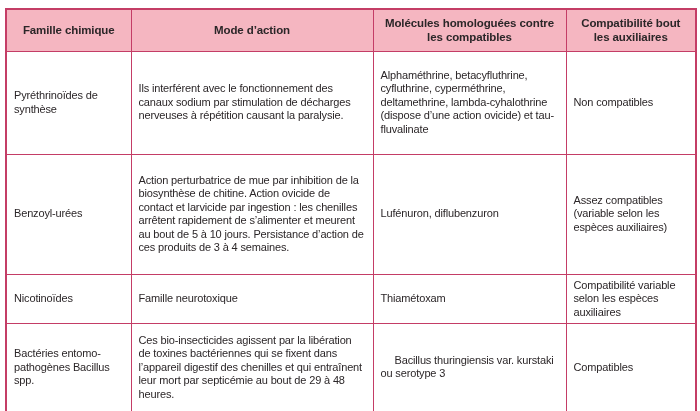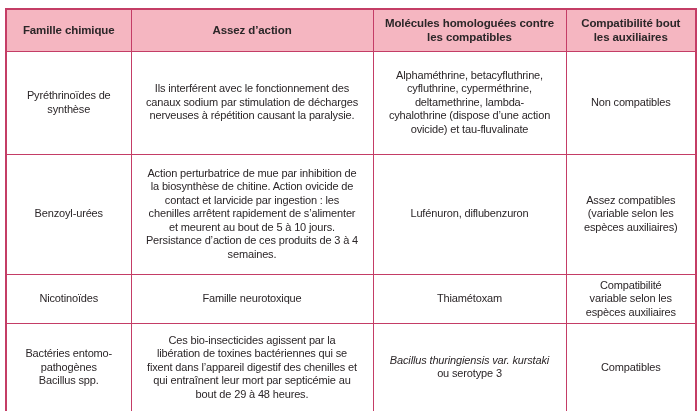--- a/index.html
+++ b/index.html
@@ -33,46 +33,46 @@
     text-align:center;
     vertical-align:middle;
     padding:3px 6px;
     line-height:14px;
   }
   td{
     background:#ffffff;
     font-size:11px;
     letter-spacing:-0.15px;
     vertical-align:middle;
-    text-align:center;
-    padding:4px 14px;
+    text-align:left;
+    padding:4px 7px;
     line-height:13.5px;
   }
   tr.h-hdr{height:42px;}
   tr.h-r1{height:103px;}
   tr.h-r2{height:120px;}
   tr.h-r3{height:46px;}
   tr.h-r4{height:88px;}
-  .italic{font-style:italic;}
+  .italic{margin-left:14px;}
 </style>
 </head>
 <body>
 
 <div class="table-wrap">
   <table>
     <colgroup>
       <col style="width:125px">
       <col style="width:242px">
       <col style="width:193px">
       <col style="width:130px">
     </colgroup>
     <thead>
       <tr class="h-hdr">
         <th>Famille chimique</th>
-        <th>Assez d’action</th>
+        <th>Mode d’action</th>
         <th>Molécules homologuées contre les compatibles</th>
         <th>Compatibilité bout les auxiliaires</th>
       </tr>
     </thead>
     <tbody>
       <tr class="h-r1">
         <td>Pyréthrinoïdes de synthèse</td>
         <td>Ils interférent avec le fonctionnement des canaux sodium par stimulation de décharges nerveuses à répétition causant la paralysie.</td>
         <td>Alphaméthrine, betacyfluthrine, cyfluthrine, cyperméthrine, deltamethrine, lambda-cyhalothrine (dispose d’une action ovicide) et tau-fluvalinate</td>
         <td>Non compatibles</td>

